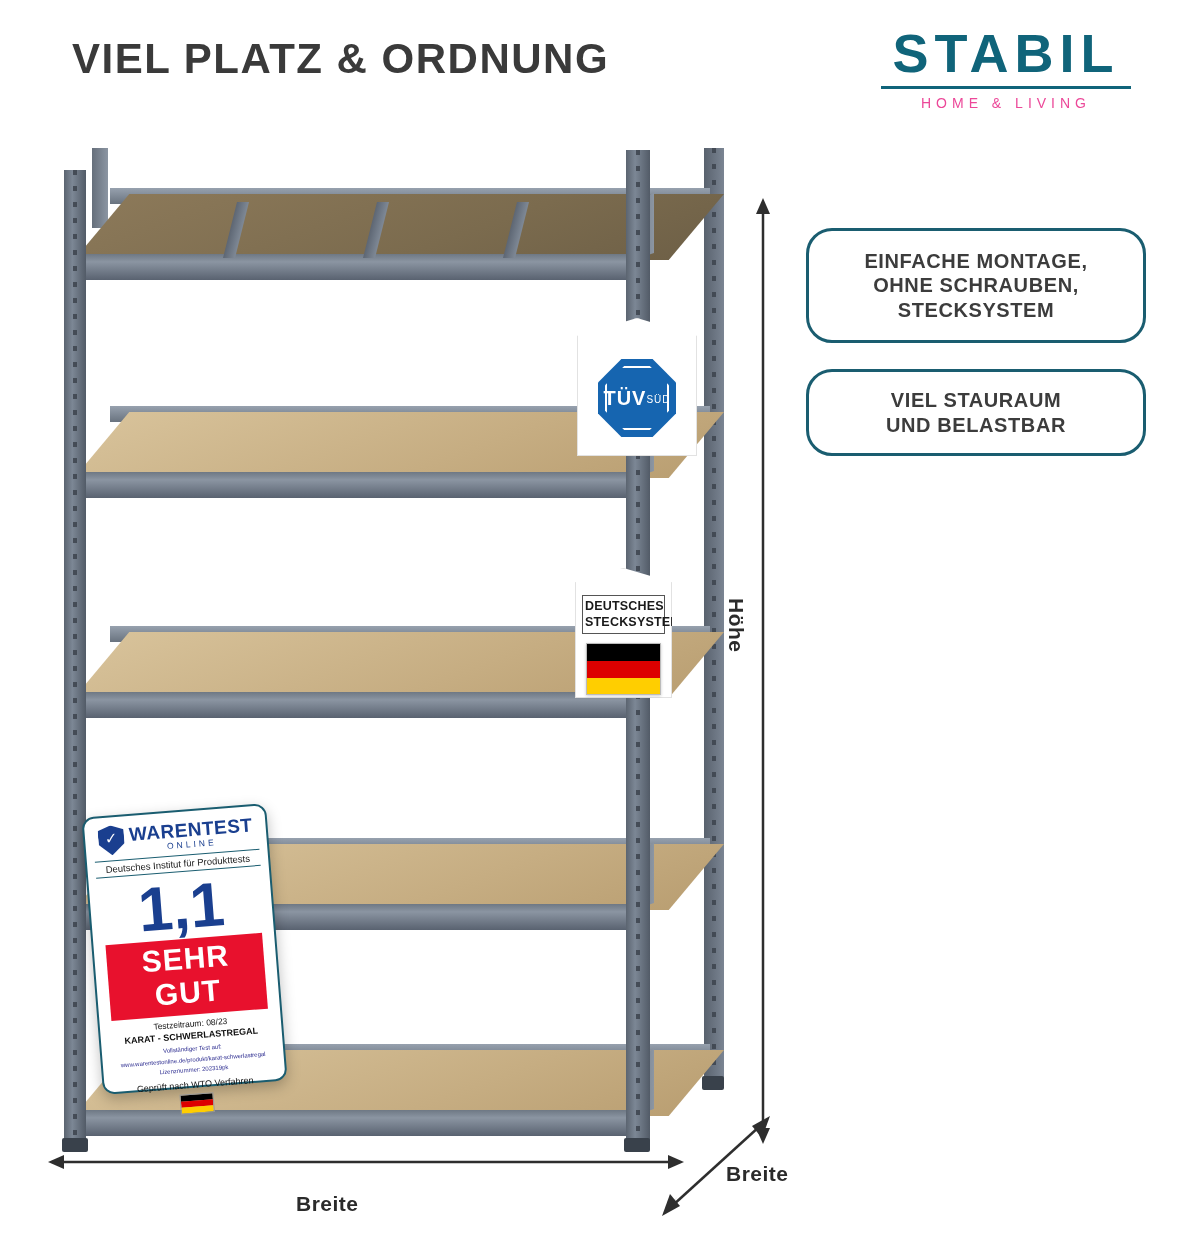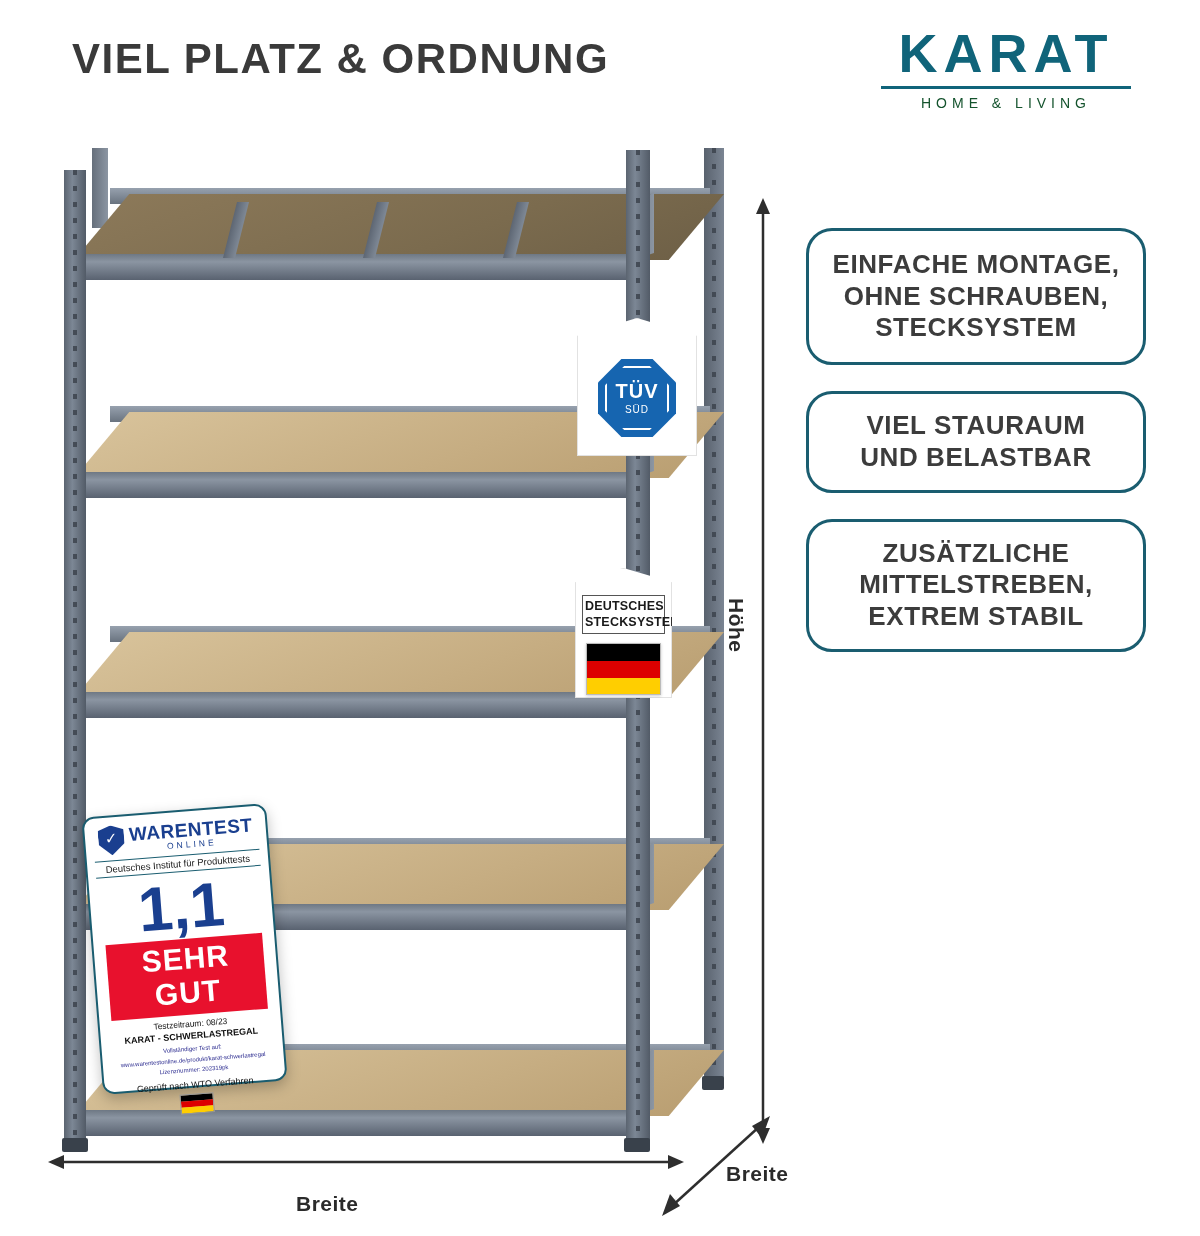--- a/index.html
+++ b/index.html
@@ -23,33 +23,33 @@
   }
 
   
   .brand { position:absolute; right:44px; top:26px; text-align:center; width:300px; }
   .brand-name {
     font-size:54px; font-weight:bold; letter-spacing:6px;
     color:#10647a; line-height:1;
   }
   .brand-rule { height:3px; background:#10647a; margin:6px auto 6px; width:250px; }
   .brand-sub {
-    font-size:14px; letter-spacing:5px; color:#14532d; font-weight:normal;
+    font-size:14px; letter-spacing:5px; color:#ec4899; font-weight:normal;
   }
 
   
   .features {
     position:absolute; left:806px; top:228px; width:340px;
     display:flex; flex-direction:column; gap:26px;
   }
   .pill {
     border:3px solid #1a5d70; border-radius:26px;
     padding:16px 14px;
     text-align:center;
-    font-size:26px; font-weight:bold; line-height:1.22;
+    font-size:20px; font-weight:bold; line-height:1.22;
     color:#3c3c3c; letter-spacing:0.6px;
     text-transform:uppercase;
     background:#fff;
     white-space:pre-line;
   }
   .pill.p1 { padding:18px 12px; }
 
   
   .shelf-wrap { position:absolute; left:40px; top:148px; width:720px; height:1020px; }
 
@@ -134,21 +134,21 @@
     position:absolute; border-left:3px solid #c0392b; border-radius:50%;
     width:30px; height:56px; border-top:3px solid #c0392b; border-right:3px solid transparent; border-bottom:3px solid transparent;
     transform:rotate(30deg);
   }
 
   
   .tuv-seal {
     width:78px; height:78px; margin-top:22px;
     background:#1665b0;
     clip-path:polygon(30% 0%,70% 0%,100% 30%,100% 70%,70% 100%,30% 100%,0% 70%,0% 30%);
-    display:flex; flex-direction:column; align-items:center; justify-content:center;
+    display:flex; flex-direction:row; align-items:center; justify-content:center;
     color:#fff; position:relative;
   }
   .tuv-inner {
     position:absolute; inset:7px;
     border:2px solid #fff;
     clip-path:polygon(30% 0%,70% 0%,100% 30%,100% 70%,70% 100%,30% 100%,0% 70%,0% 30%);
   }
   .tuv-txt { font-size:20px; font-weight:bold; letter-spacing:1px; line-height:1; z-index:2;}
   .tuv-sub { font-size:10px; letter-spacing:1px; margin-top:3px; z-index:2;}
 
@@ -202,34 +202,31 @@
 </style>
 </head>
 <body>
 
 <div id="stage">
 
   <div class="headline">VIEL PLATZ &amp;
 ORDNUNG</div>
 
   <div class="brand">
-    <div class="brand-name">KARAT</div>
+    <div class="brand-name">STABIL</div>
     <div class="brand-rule"></div>
     <div class="brand-sub">HOME &amp; LIVING</div>
   </div>
 
   <div class="features">
     <div class="pill p1">EINFACHE MONTAGE,
 OHNE SCHRAUBEN,
 STECKSYSTEM</div>
     <div class="pill">VIEL STAURAUM
 UND  BELASTBAR</div>
-    <div class="pill">ZUSÄTZLICHE
-MITTELSTREBEN,
-EXTREM STABIL</div>
   </div>
 
   <div class="shelf-wrap">
 
     <div class="post" id="post-rl"></div>
     <div class="post" id="post-rr">
       <div class="post-holes"></div>
     </div>
 
     <div class="level" style="top:40px;">

